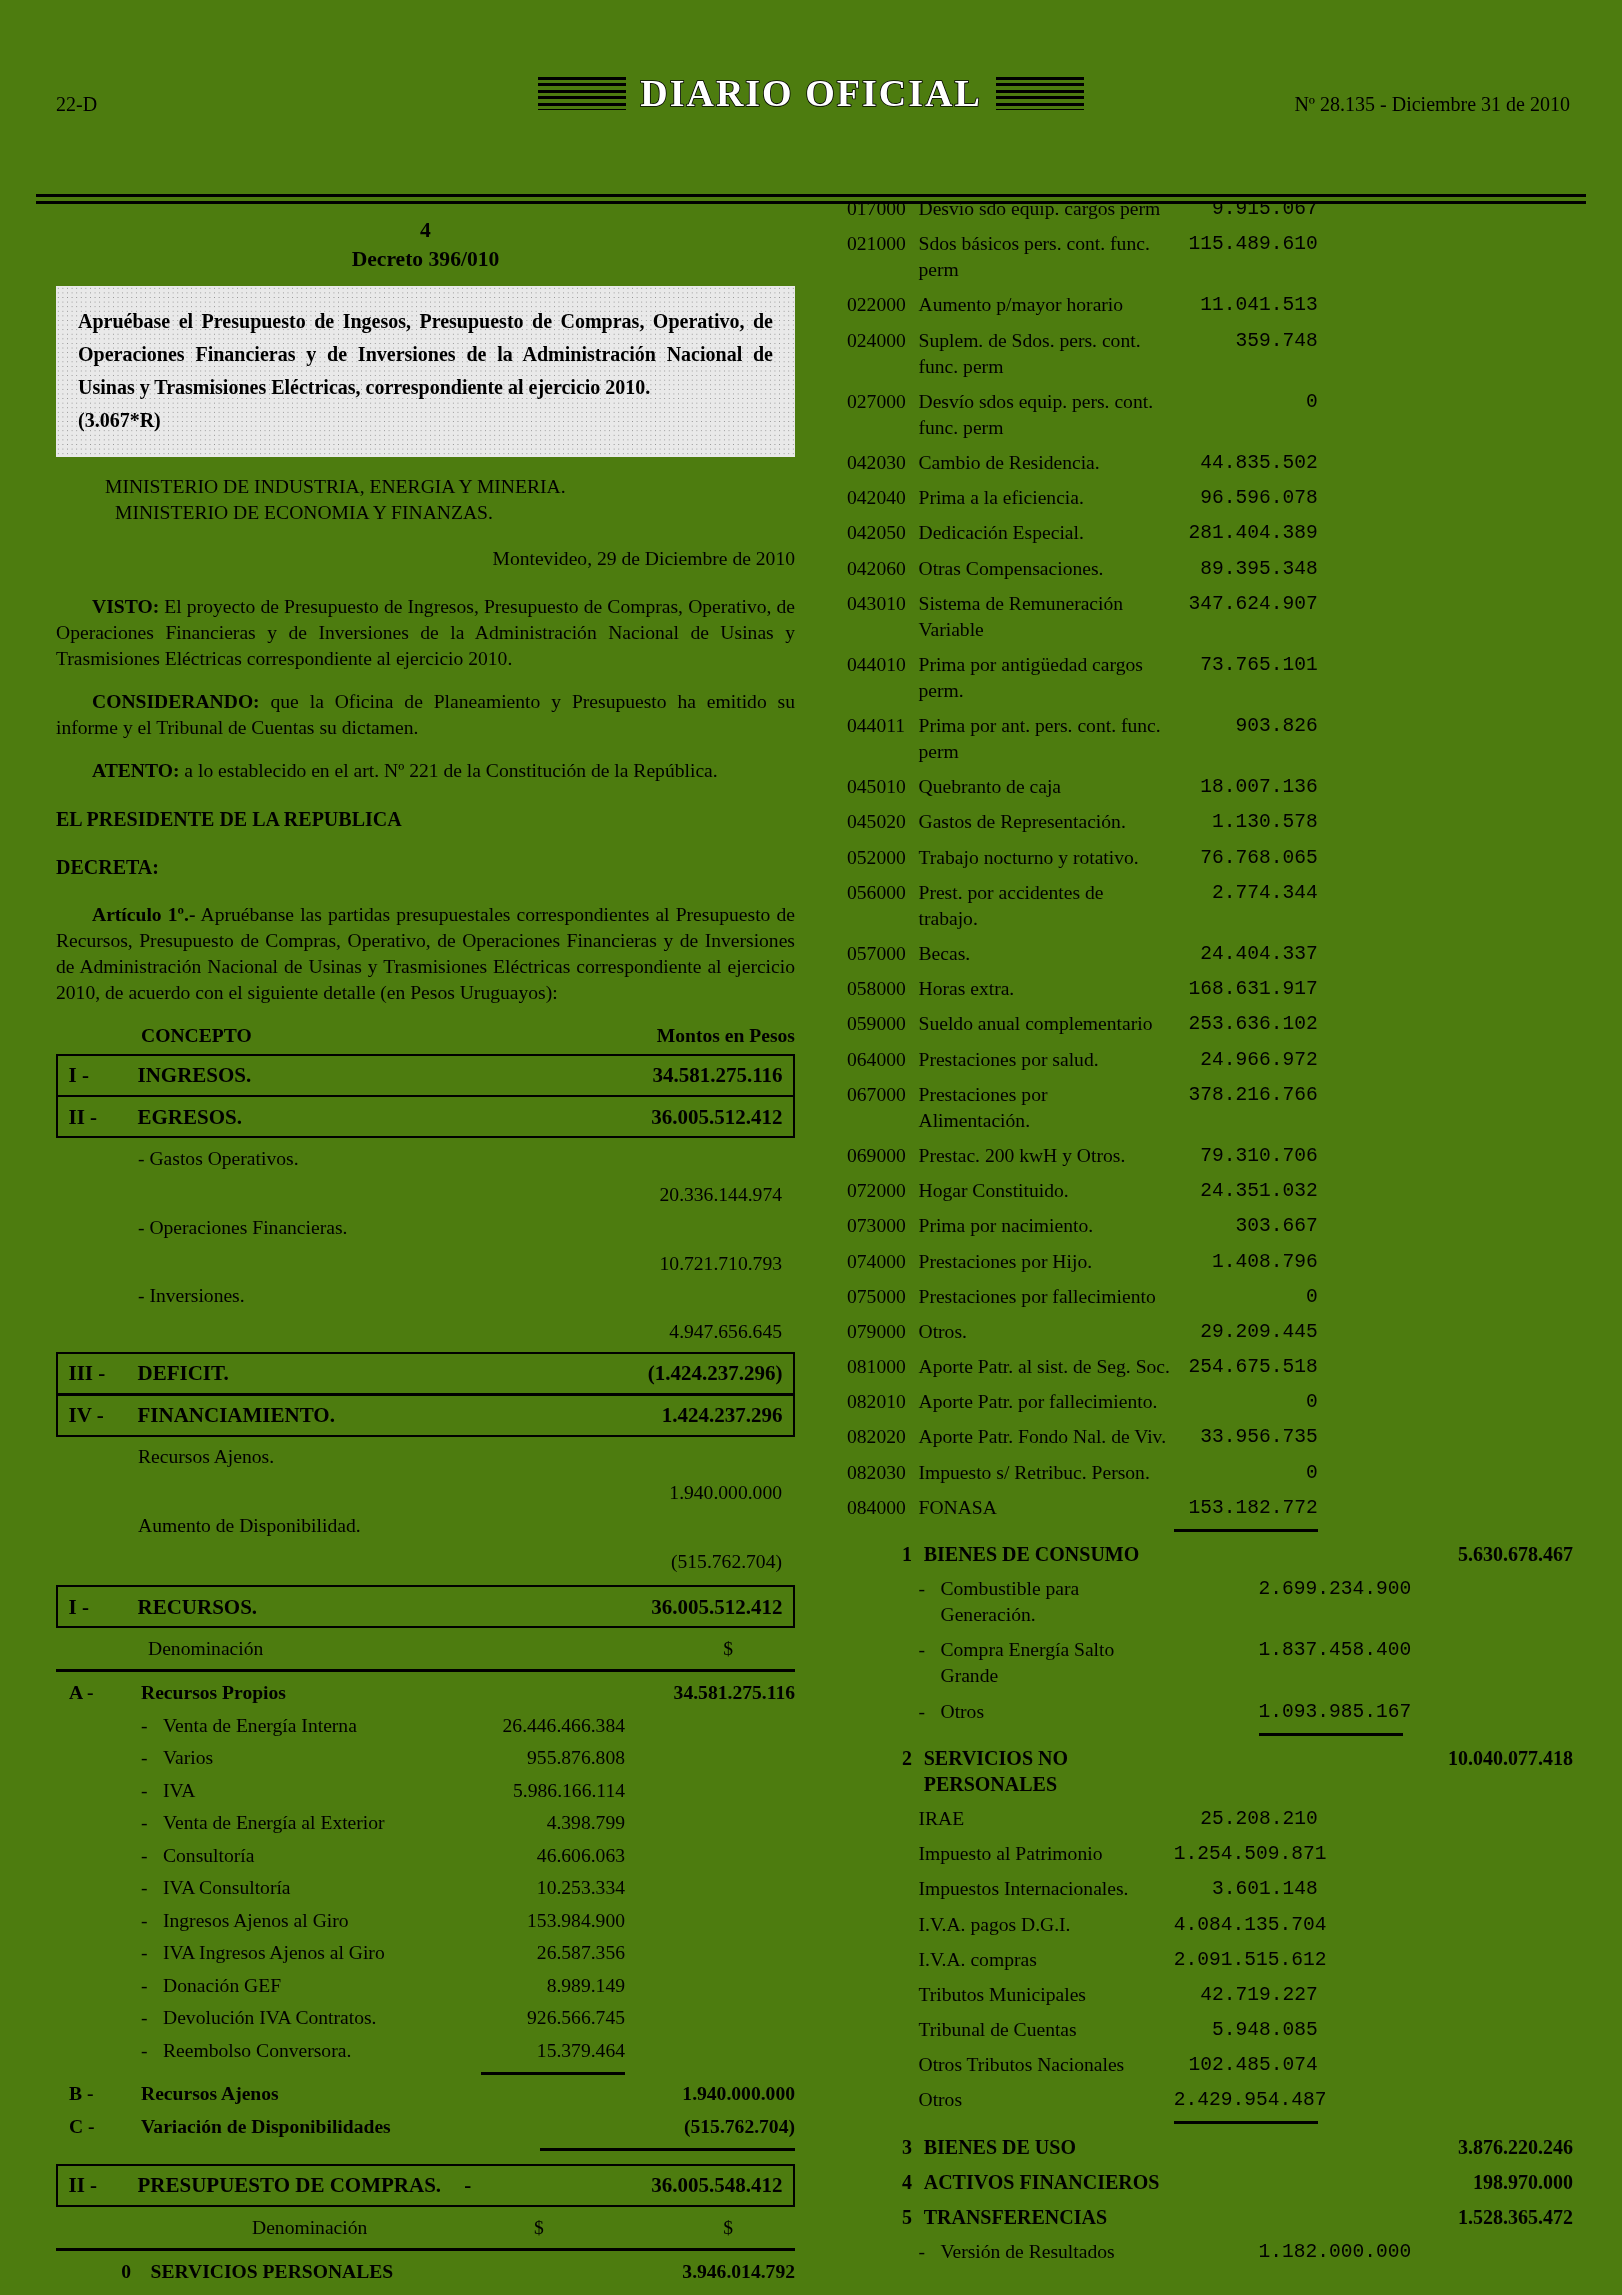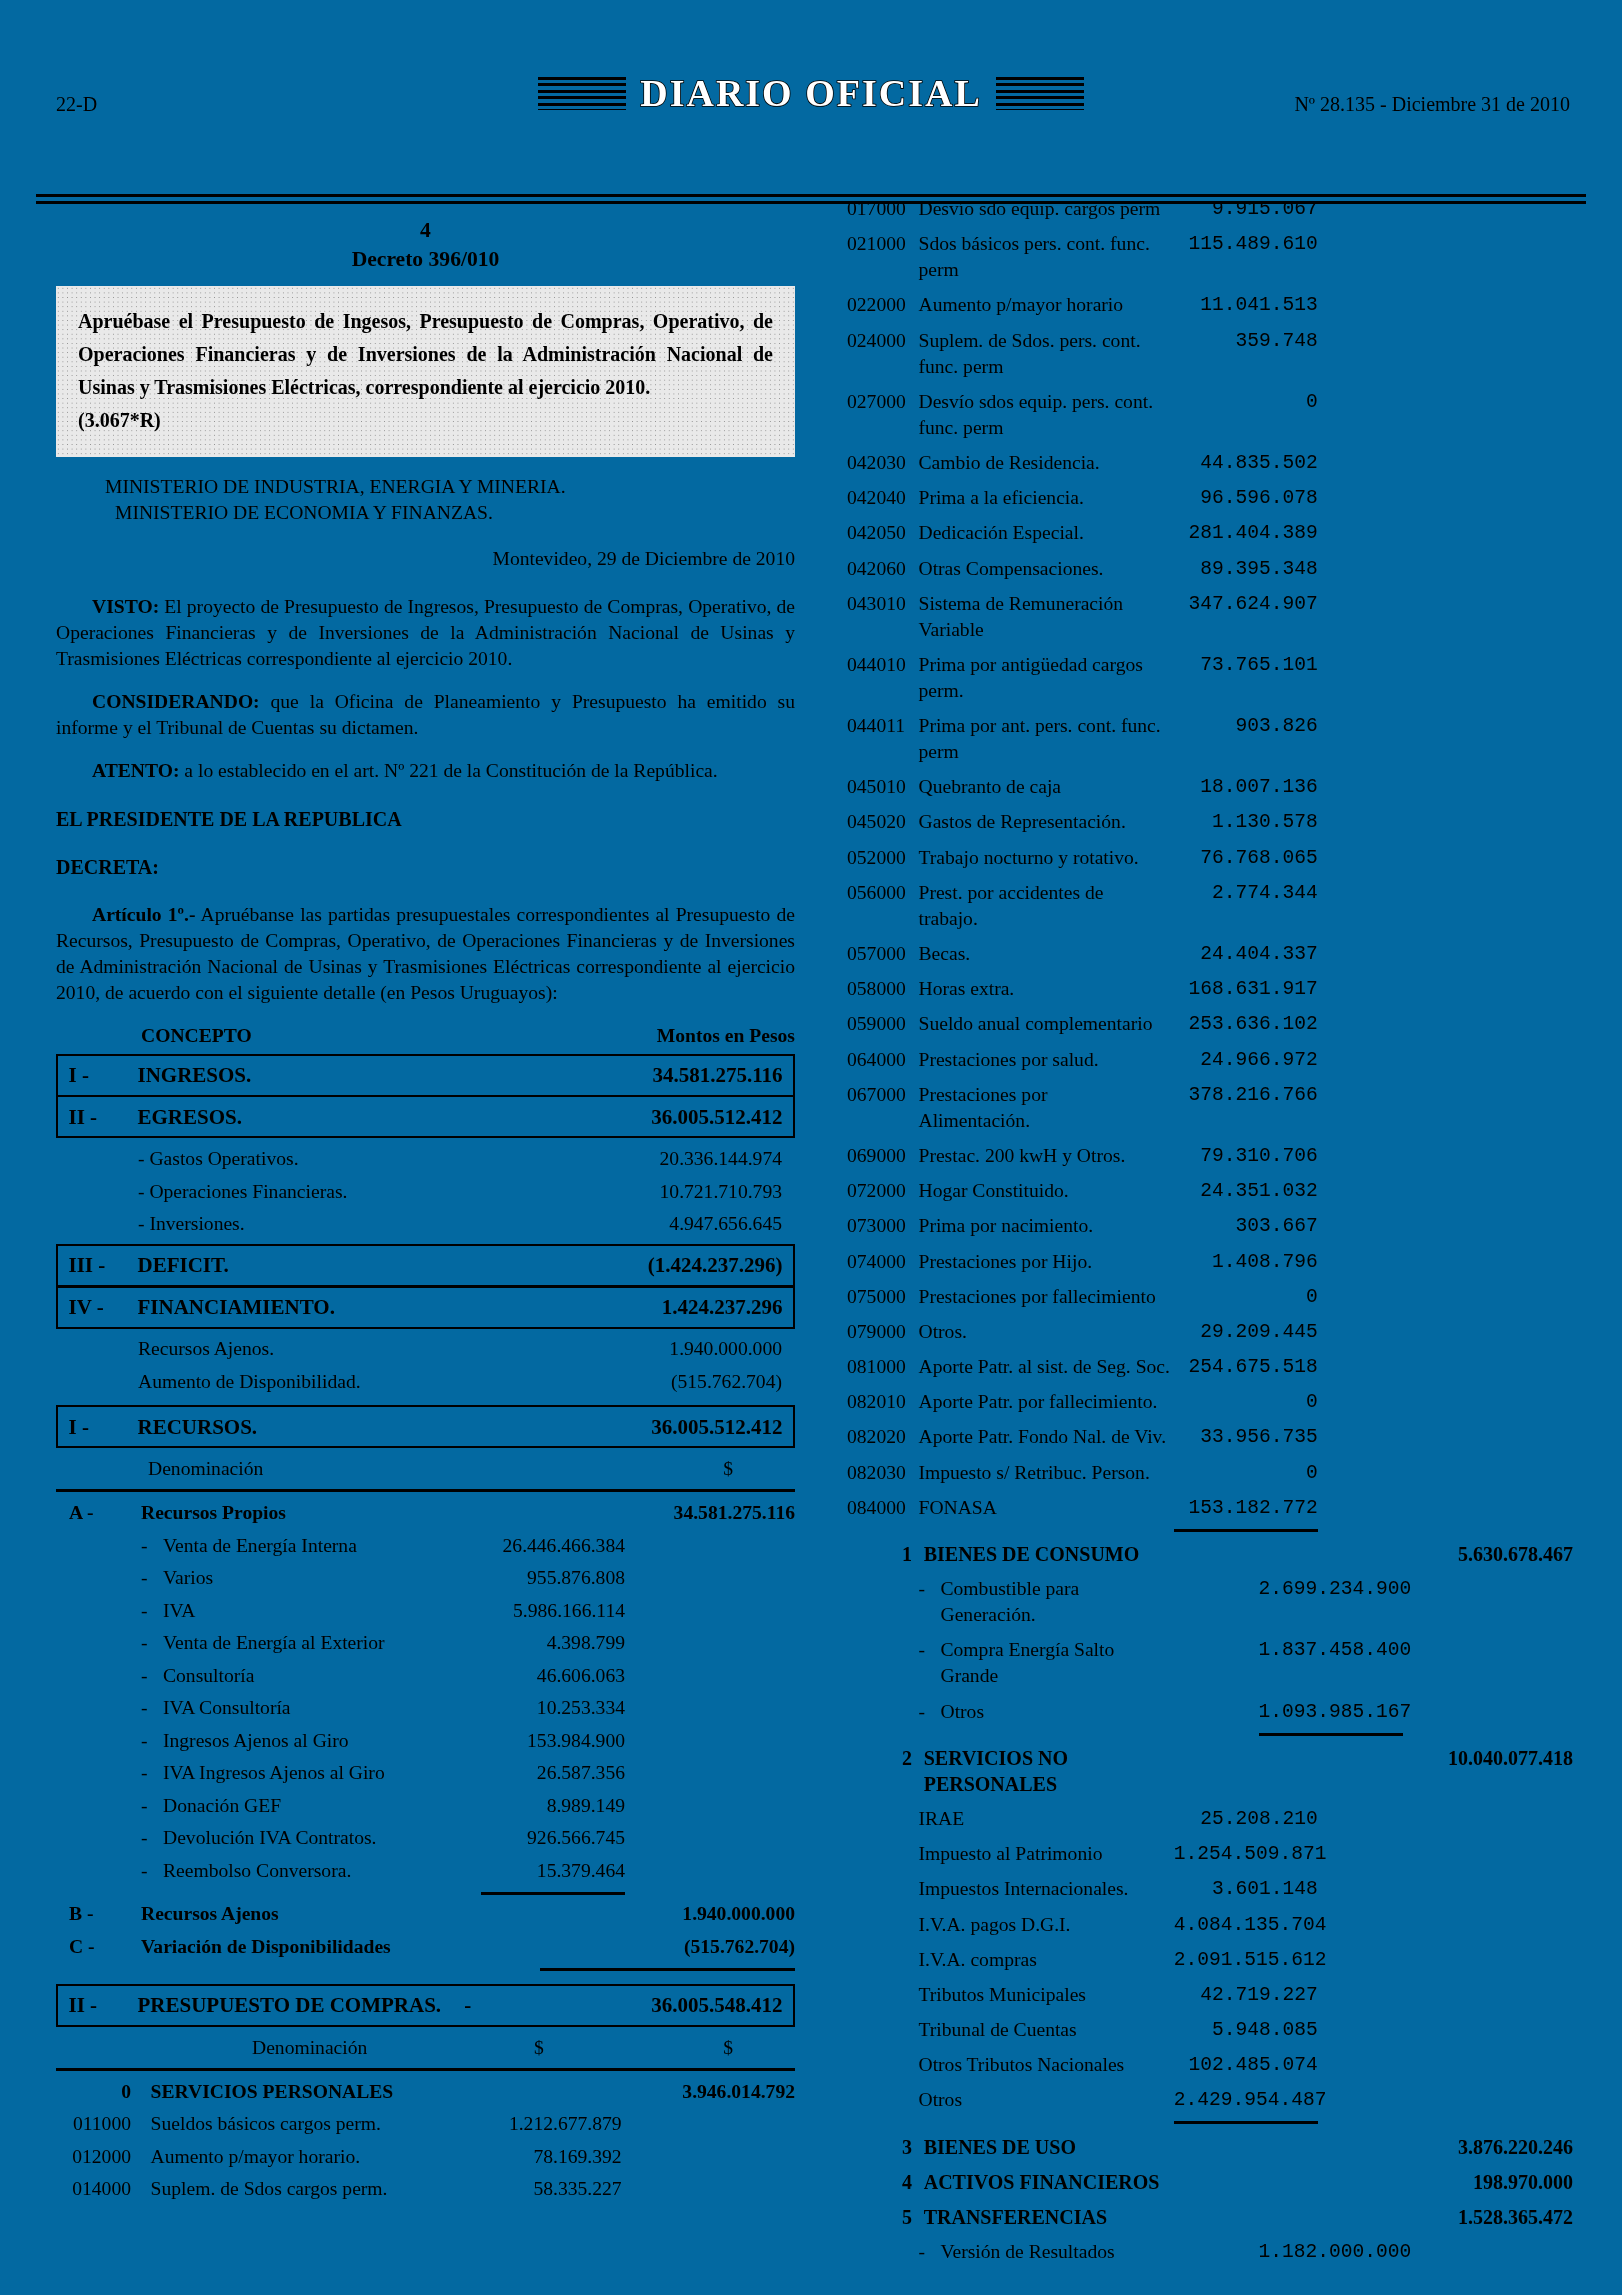--- a/index.html
+++ b/index.html
@@ -1,16 +1,16 @@
 <!DOCTYPE html>
 <html style="font-size:10.5px"><head>
 <meta charset="utf-8">
 <style>
   html,body{margin:0;padding:0;background:#888;}
-  .page{position:relative;width:1622px;height:2295px;background:#0369a1;color:#000;
+  .page{position:relative;width:1622px;height:2295px;background:#4d7c0f;color:#000;
         font-family:"Liberation Serif","DejaVu Serif",serif;overflow:hidden;}
   
   .hdr-pageno{position:absolute;top:93px;left:56px;font-size:20px;}
   .hdr-issue{position:absolute;top:93px;right:52px;font-size:20px;}
   .masthead{position:absolute;top:71px;left:0;width:100%;display:flex;justify-content:center;align-items:center;gap:14.4px;}
   .stripes{width:88px;height:33px;background:repeating-linear-gradient(to bottom,#000 0 2.6px,transparent 2.6px 6.5px);}
   .masthead-text{font-size:38px;font-weight:bold;letter-spacing:2px;color:#fff;
                  -webkit-text-stroke:1.6px #000;paint-order:stroke fill;white-space:nowrap;}
   .hdr-rule{position:absolute;top:194px;left:36px;right:36px;height:3.9px;
             border-top:3.3px solid #000;border-bottom:3.3px solid #000;}
@@ -35,21 +35,21 @@
   .boxed{border:2.6px solid #000;padding:6.5px 10.5px;font-weight:bold;font-size:21px;margin-bottom:7.9px;}
   .boxed.joined{margin-top:-9.2px;}
   
   .ct-hdr{display:flex;font-weight:bold;margin-bottom:5.2px;}
   .ct-hdr .h1{padding-left:85px;}
   .ct-hdr .h2{margin-left:auto;}
   .c-num{width:69px;font-weight:bold;}
   .c-lbl{flex:1;}
   .c-amt{margin-left:auto;text-align:right;}
   .trow.plain{padding:0 13px;}
-  .trow.plain .c-amt{font-weight:normal;}
+  .trow.plain .c-amt{font-weight:normal;margin-top:36px;}
   
   .sec-box{display:flex;align-items:baseline;}
   .sec-box .s-num{width:69px;}
   .sec-box .s-lbl{}
   .sec-box .s-dash{margin-left:auto;padding-right:157px;}
   .sec-box .s-amt{margin-left:auto;text-align:right;}
   
   .sub-hdr{position:relative;height:33px;border-bottom:3.3px solid #000;margin-bottom:7.9px;}
   .sub-hdr .sh-lbl{position:absolute;left:92px;top:0;}
   .sub-hdr.compras .sh-lbl{left:196px;}

